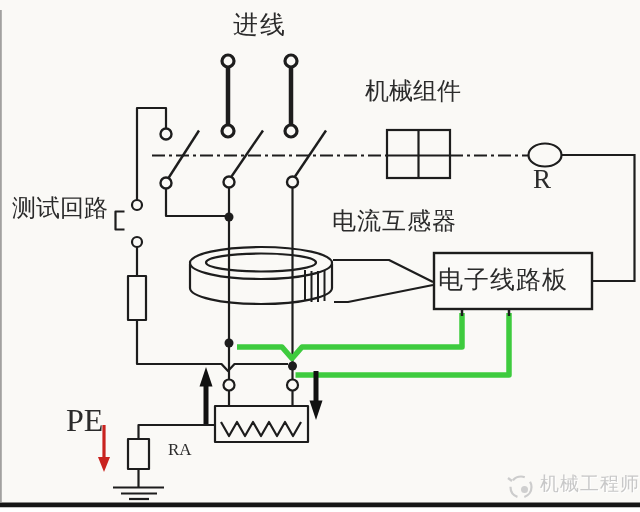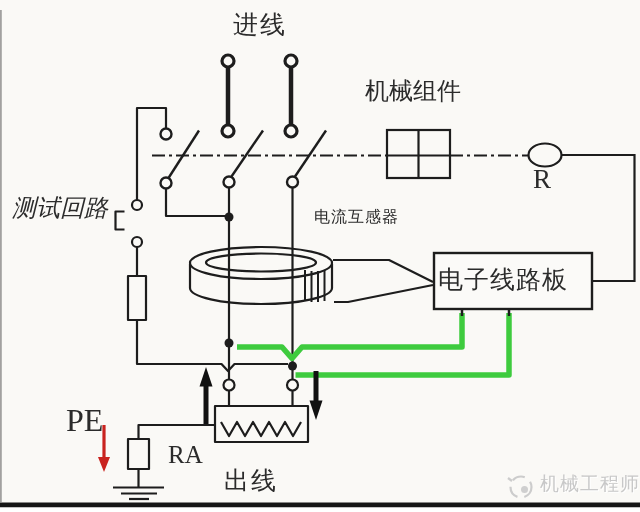--- a/index.html
+++ b/index.html
@@ -11,25 +11,25 @@
   #diagram-svg{position:absolute; left:0; top:0;}
   .lbl{
     position:absolute; white-space:nowrap; color:#2b2b2b;
     font-family:"Liberation Serif","DejaVu Serif",serif;
     line-height:1.1;
   }
   .lbl-incoming{left:233px; top:11px;  font-size:25px; letter-spacing:2px;}
   .lbl-mech    {left:365px; top:78px;  font-size:24px;}
   .lbl-act     {left:513px; top:98px;  font-size:24px;}
   .lbl-relay   {left:533px; top:165px; font-size:27px;}
-  .lbl-test    {left:12px;  top:195px; font-size:24px;font-style:italic;}
-  .lbl-ct      {left:314px; top:208px; font-size:16px; letter-spacing:1px;}
+  .lbl-test    {left:12px;  top:195px; font-size:24px;}
+  .lbl-ct      {left:332px; top:208px; font-size:24px; letter-spacing:1px;}
   .lbl-board   {left:434px; top:266px; width:138px; text-align:center; font-size:25px; letter-spacing:1px;}
   .lbl-pe      {left:66px;  top:403px; font-size:32px;}
-  .lbl-ra      {left:168px; top:441px; font-size:25px;}
+  .lbl-ra      {left:168px; top:441px; font-size:17px;}
   .lbl-out     {left:224px; top:467px; font-size:25px; letter-spacing:2px;}
   .lbl-watermark{
     left:540px; top:474px; font-size:19px; letter-spacing:1px;
     color:#c8c8c8; text-shadow:1px 1px 0 #ffffff;
   }
 </style>
 </head>
 <body>
 
 <div id="canvas">
@@ -170,15 +170,14 @@
   </svg>
 
   <div class="lbl lbl-mech">机械组件</div>
   <div class="lbl lbl-incoming">进线</div>
   <div class="lbl lbl-relay">R</div>
   <div class="lbl lbl-test">测试回路</div>
   <div class="lbl lbl-ct">电流互感器</div>
   <div class="lbl lbl-board">电子线路板</div>
   <div class="lbl lbl-pe">PE</div>
   <div class="lbl lbl-ra">RA</div>
-  <div class="lbl lbl-out">出线</div>
   <div class="lbl lbl-watermark">机械工程师</div>
 </div>
 
 </body></html>

